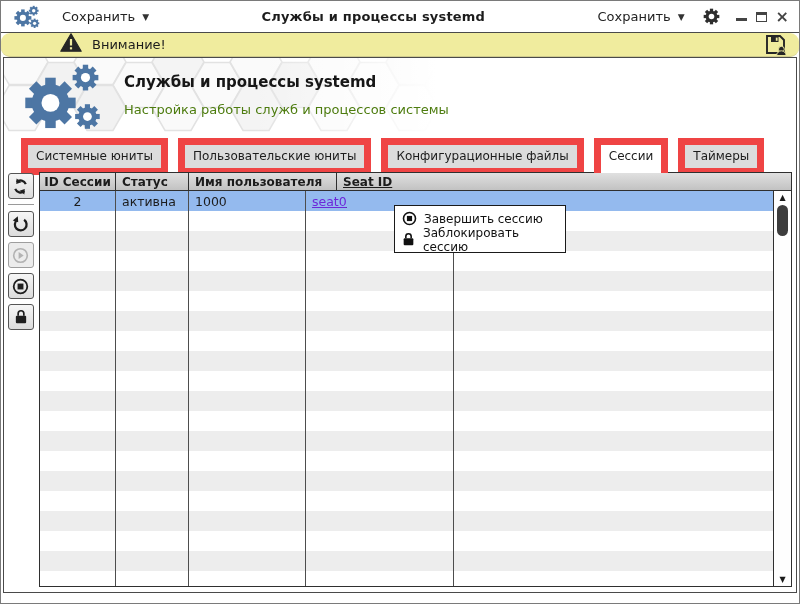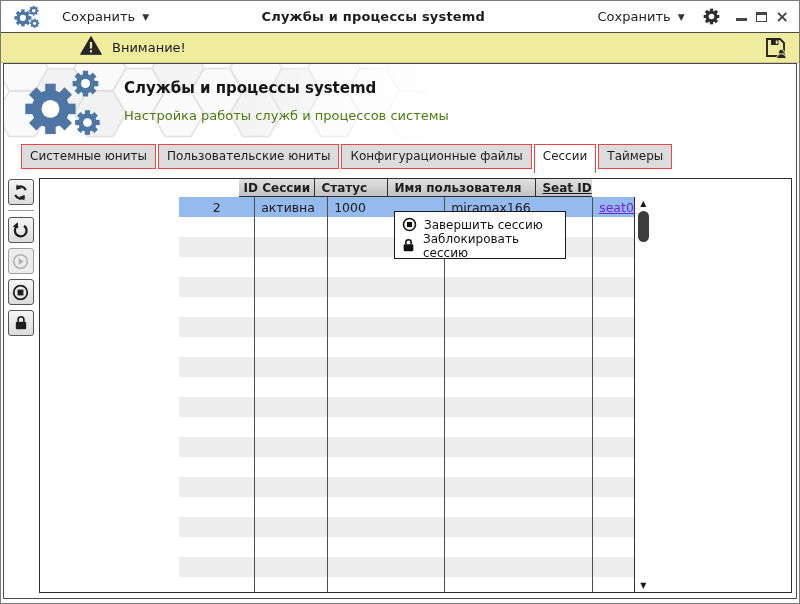--- a/index.html
+++ b/index.html
@@ -15,56 +15,56 @@
               margin-left:22px; cursor:default; }
   .menu-btn .caret { font-size:9px; color:#333; }
   .win-title { flex:1; text-align:center; font-size:13px; font-weight:600; letter-spacing:.2px; }
   .gear-btn { color:#2e2e2e; margin:0 16px 0 18px; display:flex; }
   .win-controls { display:flex; align-items:center; gap:9px; }
   .wc-min { width:11px; height:3px; background:#444; margin-top:6px; }
   .wc-max { width:11px; height:10px; border:1.5px solid #444; border-top:3.5px solid #444; background:#fff; }
   .wc-close { font-size:16px; line-height:14px; color:#444; font-weight:bold; }
 
   
-  .banner { height:30px; background:#f0ec9e; display:flex; align-items:center;
-            padding:0 12px 0 79px; border-bottom:1px solid #cfcb8e; }
+  .banner { height:24px; background:#f0ec9e; display:flex; align-items:center;
+            padding:0 12px 0 59px; border-bottom:1px solid #cfcb8e;border-radius:9px; }
   .banner-text { font-size:13px; margin-left:10px; color:#1d1d1d; }
   .banner-save { margin-left:auto; display:flex; color:#262626; }
 
   
   .content { margin:0 2px 2px 2px; border:1px solid #4a4a4a; height:536px; background:#fff; }
 
   
   .header-band { position:relative; height:80px; overflow:hidden; background:#fff; }
   .hexes { position:absolute; left:0; top:0; }
   .hex-fade { position:absolute; left:0; top:0; width:450px; height:80px;
               background:linear-gradient(90deg, rgba(255,255,255,0) 55%, #fff 96%); }
   .band-logo { position:absolute; left:14px; top:5px; color:#4d76a4; }
   .band-text { position:absolute; left:120px; top:15px; }
   .band-title { font-size:15px; font-weight:bold; color:#161616; }
   .band-sub { font-size:13px; margin-top:11px; color:#4d7c0f; }
 
   
   .tabbar { height:30px; padding-left:17px; display:flex; align-items:flex-start; }
-  .tab { font-size:12px; padding:4px 8px 5px; background:#dcdcdc; border:1px solid #ef4444;
-         margin-right:2px; white-space:nowrap; cursor:default; }
+  .tab { font-size:12px; padding:4px 8px 5px; background:#dcdcdc; border:7px solid #ef4444;
+         margin-right:10px; white-space:nowrap; cursor:default; }
   .tab.active { background:#fff; border-bottom:none; padding-bottom:10px; position:relative; z-index:2; }
 
   
   .main { position:relative; height:424px; display:flex; }
 
   .toolbar { width:33px; padding-top:5px; display:flex; flex-direction:column; align-items:center; flex:none; }
   .tool-btn { width:26px; height:26px; border:1px solid #555; border-radius:3px;
               background:linear-gradient(#f6f6f6,#dcdcdc); color:#1e1e1e;
               display:flex; align-items:center; justify-content:center; margin-bottom:5px; }
   .tool-btn.disabled { color:#b3b3b3; border-color:#9e9e9e; background:#ececec; }
   .tool-sep { width:26px; border-top:1px solid #9a9a9a; border-bottom:1px solid #fff; margin:0 0 5px; }
 
   .table-block { flex:1; margin:4px 4px 5px 2px; border:1px solid #2f2f2f; display:flex;
-                 flex-direction:column; overflow:hidden; background:#fff;align-items:center; }
+                 flex-direction:column; overflow:hidden; background:#fff; }
   .thead { height:18px; flex:none; display:flex; background:linear-gradient(#e0e0e0,#c2c2c2);
            border-bottom:1px solid #2f2f2f; font-size:12px; font-weight:bold; align-items:center; }
   .thead .cell { height:100%; display:flex; align-items:center; }
   .tbody { flex:1; display:flex; overflow:hidden; }
   .rows-area { flex:1; overflow:hidden; }
   .trow { height:20px; display:flex; font-size:12.5px; align-items:center; }
   .trow.selected { background:#94baee; }
   #empty-rows .trow:nth-child(even) { background:#ededed; }
   .cell { padding-left:6px; overflow:hidden; white-space:nowrap; height:100%; display:flex; align-items:center; }
   .c1 { width:76px; justify-content:center; padding-left:0; border-right:1px solid #4d4d4d; }
@@ -268,21 +268,20 @@
           <div class="cell c2">Статус</div>
           <div class="cell c4">Имя пользователя</div>
           <div class="cell c5">Seat ID</div>
         </div>
         <div class="tbody">
           <div class="rows-area">
             <div class="trow selected">
               <div class="cell c1">2</div>
               <div class="cell c2">активна</div>
               <div class="cell c3">1000</div>
-              <div class="cell c4">miramax166</div>
               <div class="cell c5">
                   <span class="seat-link">seat0</span>
                 </div>
             </div>
             <div id="empty-rows">
                 <div class="trow">
     <div class="cell c1"></div>
     <div class="cell c2"></div>
     <div class="cell c3"></div>
     <div class="cell c4"></div>

